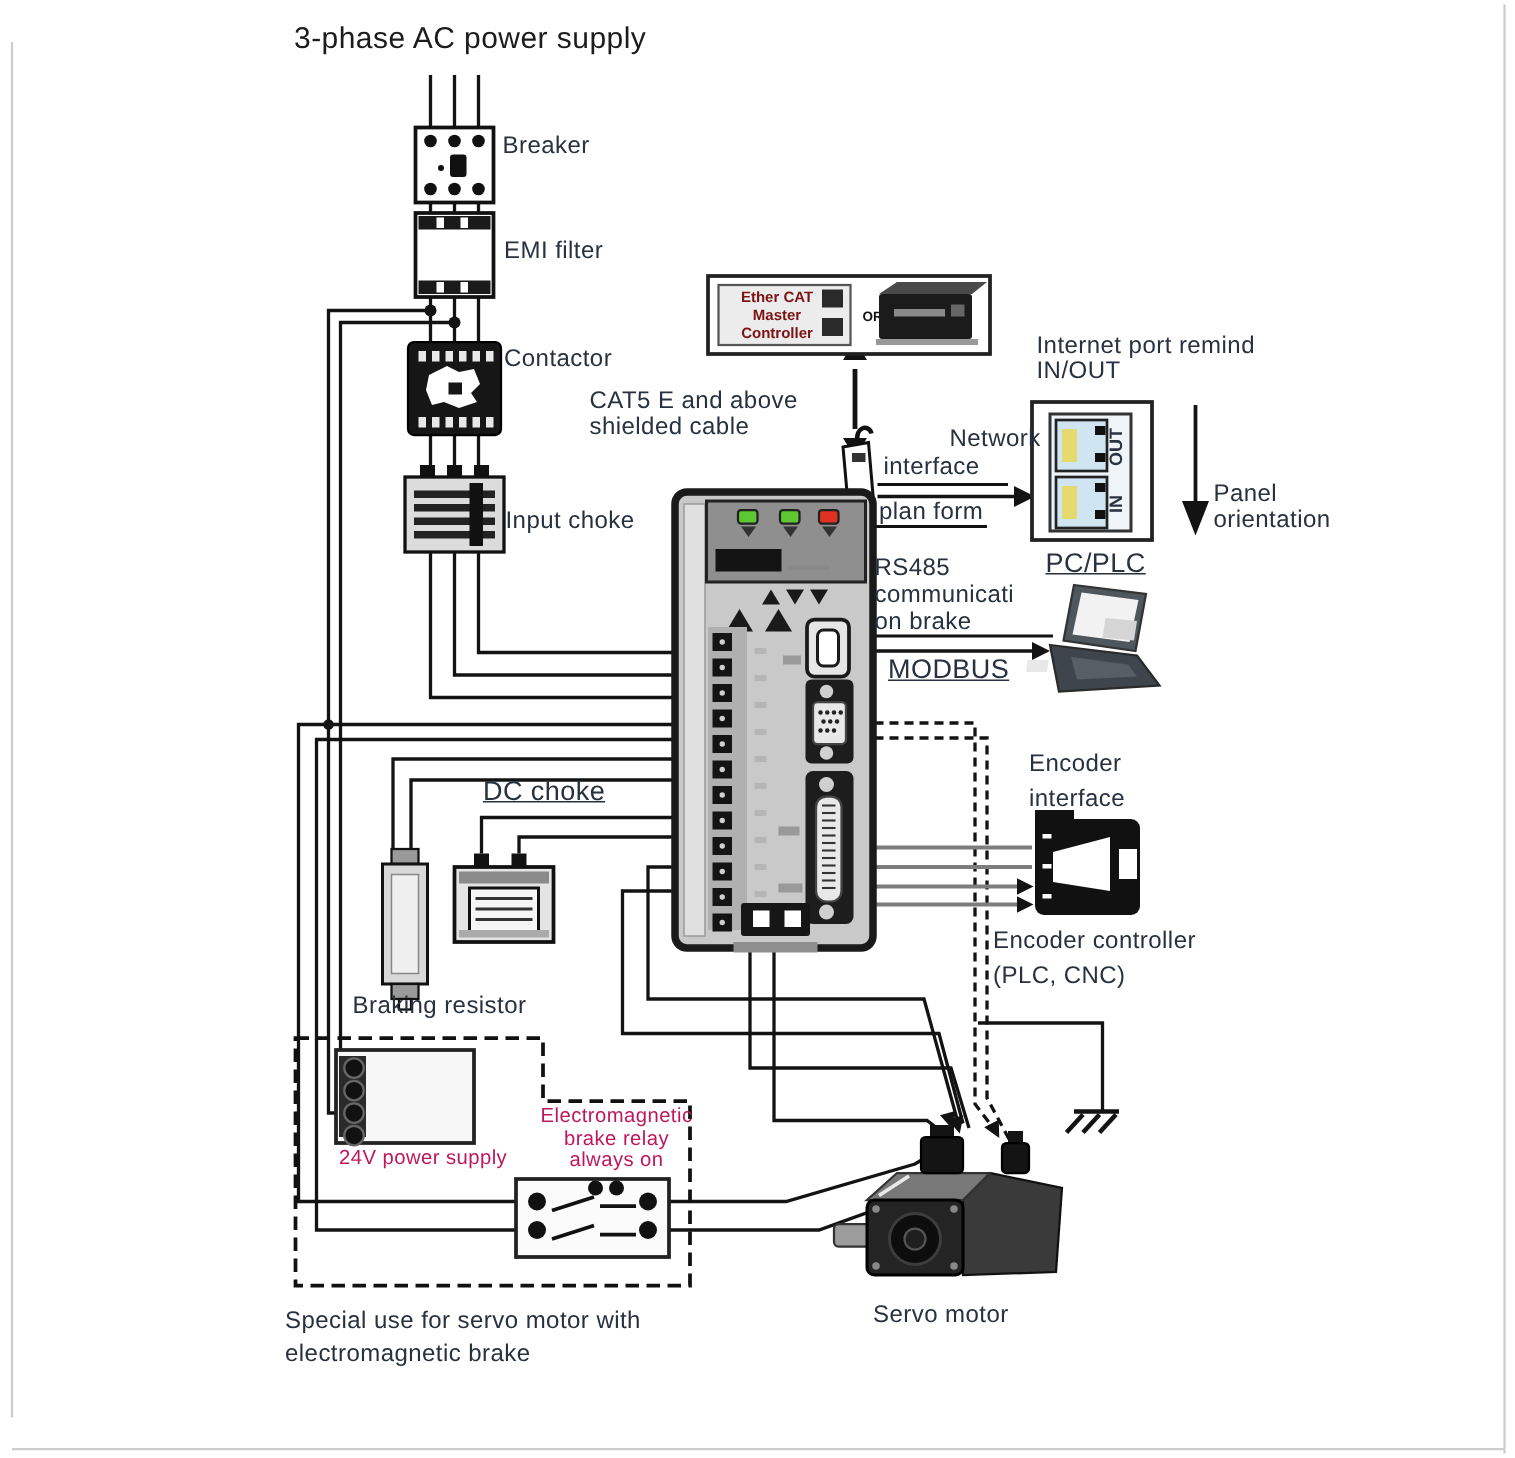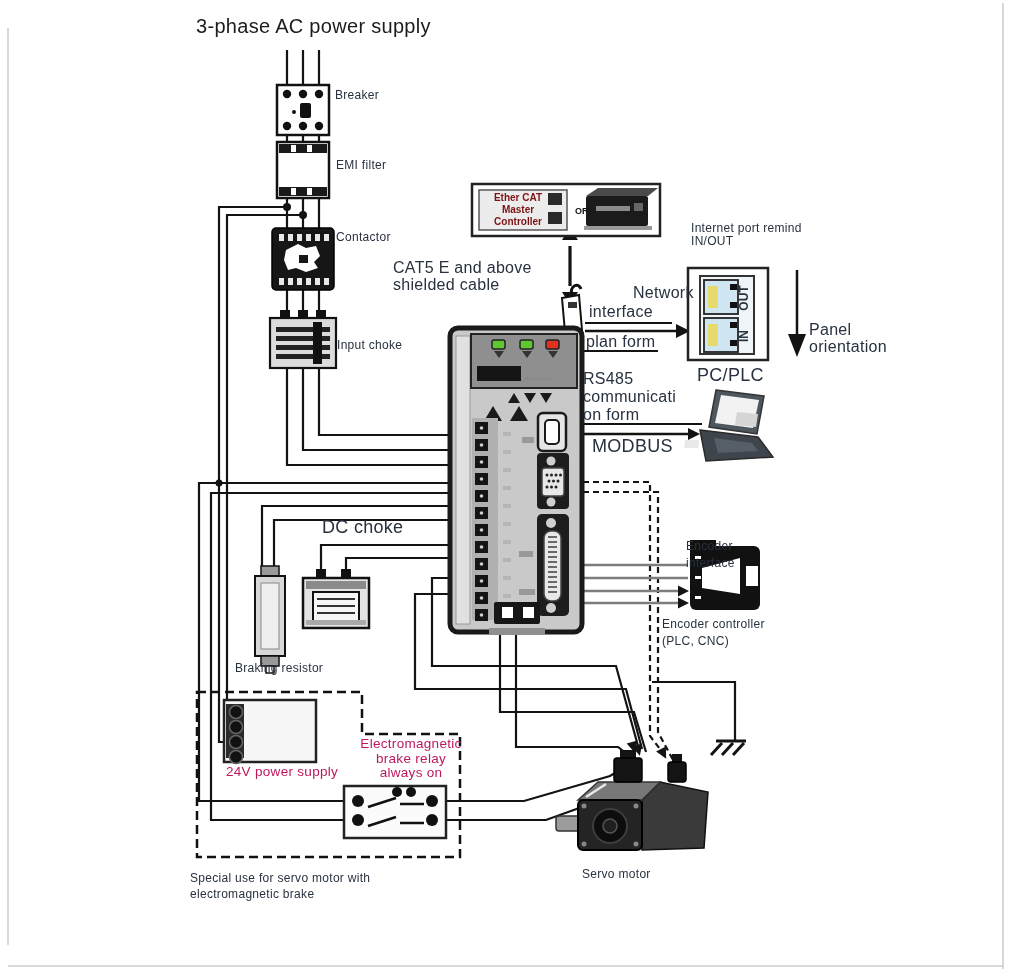--- a/index.html
+++ b/index.html
@@ -6,22 +6,22 @@
   #screen{
     position:relative;width:1010px;height:972px;background:#ffffff;overflow:hidden;
     font-family:"Liberation Sans",sans-serif;
   }
   #wiring{position:absolute;left:0;top:0;}
   .label{
     position:absolute;color:#27313f;white-space:nowrap;
     font-family:"Liberation Sans",sans-serif;letter-spacing:.3px;line-height:1.08;
   }
   .t20{font-size:20px;color:#1c1c1c;}
-  .t18{font-size:18px;}
-  .t17{font-size:12px;}
+  .t18{font-size:18px;text-decoration:underline;}
+  .t17{font-size:16px;}
   .t16{font-size:16px;}
   .t13{font-size:13.5px;color:#be185d;}
   .stack span{display:block;}
   .center{text-align:center;}
 </style>
 </head>
 <body>
 
 <div id="screen">
 
@@ -451,25 +451,25 @@
 
 <div class="label t16 stack" style="left:809px;top:281px;margin-top:40px;">
   <span>Panel</span>
   <span>orientation</span>
 </div>
 
 <div class="label t18" style="left:697px;top:366px;">PC/PLC</div>
 
 <div class="label t16" style="left:583px;top:370px;">RS485</div>
 <div class="label t16" style="left:583px;top:388px;">communicati</div>
-<div class="label t16" style="left:583px;top:406px;">on form</div>
+<div class="label t16" style="left:583px;top:406px;">on brake</div>
 
 <div class="label t18" style="left:592px;top:437px;">MODBUS</div>
 
-<div class="label t17 stack" style="left:686px;top:498px;line-height:1.45;margin-top:40px;">
+<div class="label t17 stack" style="left:686px;top:498px;line-height:1.45;">
   <span>Encoder</span>
   <span>interface</span>
 </div>
 
 <div class="label t18" style="left:322px;top:518px;">DC choke</div>
 
 <div class="label t17 stack" style="left:662px;top:616px;line-height:1.45;">
   <span>Encoder controller</span>
   <span>(PLC, CNC)</span>
 </div>

